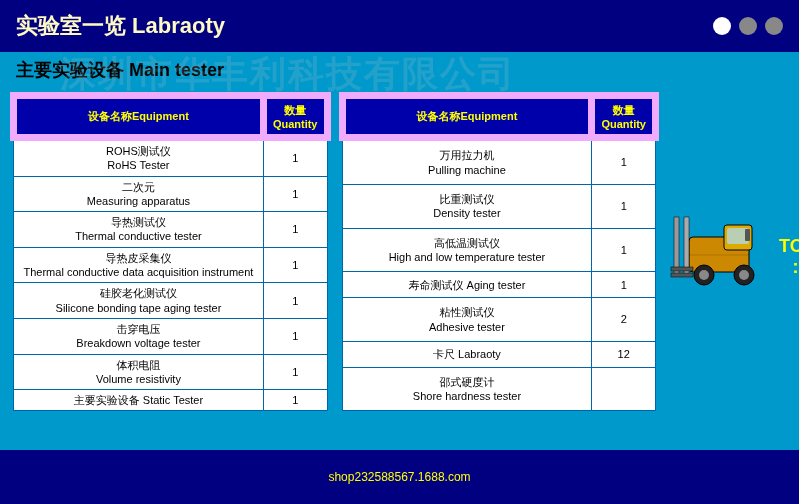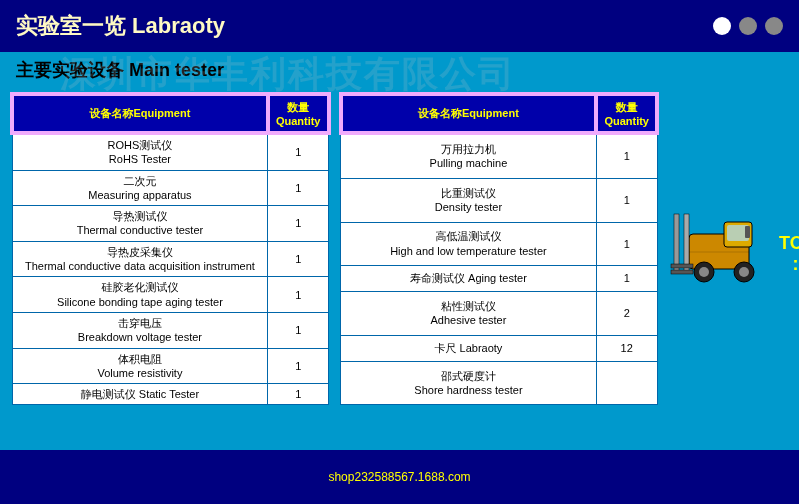--- a/index.html
+++ b/index.html
@@ -50,21 +50,21 @@
       position: relative;
     }
     table {
       border-collapse: collapse;
       flex: 1;
       font-size: 11px;
     }
     th {
       background-color: #0000aa;
       color: #ffff00;
-      border: 4px solid #f0abfc;
+      border: 7px solid #f0abfc;
       padding: 4px 6px;
       text-align: center;
       font-size: 11px;
     }
     td {
       background-color: #ffffff;
       border: 1px solid #0066aa;
       padding: 3px 5px;
       text-align: center;
       color: #000000;
@@ -173,21 +173,21 @@
           </tr>
           <tr>
             <td>击穿电压<br>Breakdown voltage tester</td>
             <td class="qty">1</td>
           </tr>
           <tr>
             <td>体积电阻<br>Volume resistivity</td>
             <td class="qty">1</td>
           </tr>
           <tr>
-            <td>静电测试仪 Static Tester</td>
+            <td>主要实验设备 Static Tester</td>
             <td class="qty">1</td>
           </tr>
         </tbody>
     </table>
 
     <table>
       <thead>
         <tr>
           <th>设备名称Equipment</th>
           <th style="min-width:50px;">数量<br>Quantity</th>

